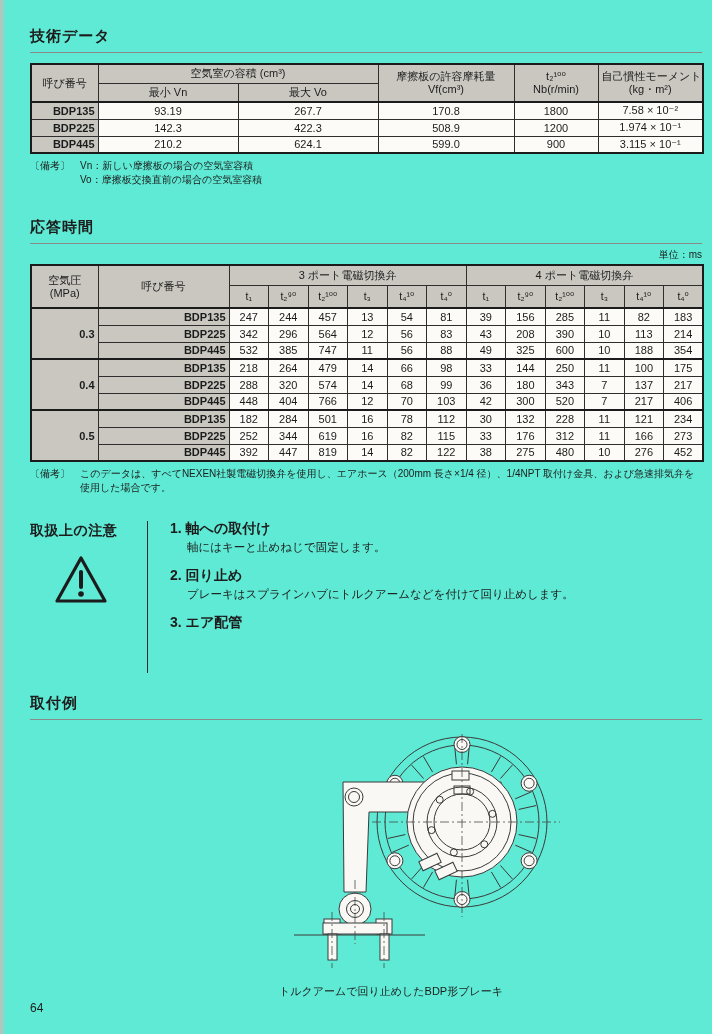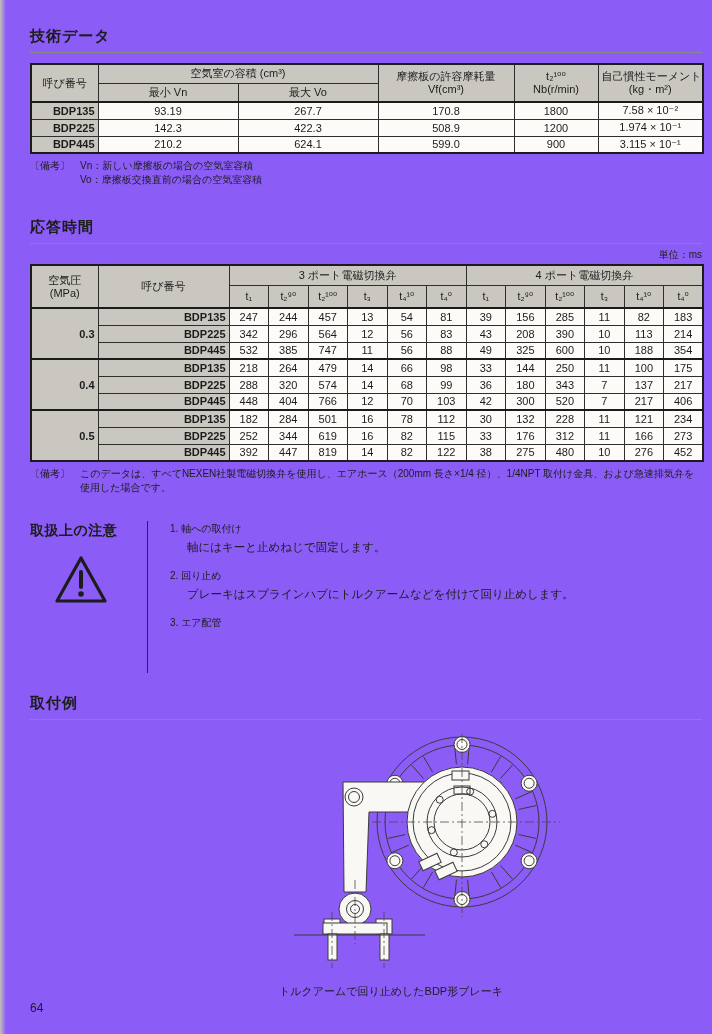--- a/index.html
+++ b/index.html
@@ -4,21 +4,21 @@
 <style>
   html,body{margin:0;padding:0;}
   body{
     font-family:"Liberation Sans","DejaVu Sans",sans-serif;
     color:#1c1c1c;
     background:#f7f6f1;
   }
   .page{
     position:relative;
     width:712px;height:1034px;
-    background:#8b5cf6;
+    background:#5eead4;
     overflow:hidden;
   }
   .page::before{
     content:'';position:absolute;left:0;top:0;bottom:0;width:6px;
     background:linear-gradient(90deg,#c2c0bb,rgba(247,246,241,0));
     pointer-events:none;
   }
   .content{padding:26px 10px 0 30px;}
 
   .sec-title{
@@ -59,21 +59,21 @@
   .note .nbody{flex:1;padding-left:4px;}
 
   
   .precautions{display:flex;margin-top:24px;min-height:156px;}
   .prec-left{flex:0 0 117px;}
   .prec-title{font-size:14px;font-weight:bold;letter-spacing:0.5px;line-height:18px;margin-top:2px;}
   .warn-wrap{margin:14px 0 0 22px;width:58px;}
   .prec-divider{flex:0 0 1px;background:#2a2a2a;margin-top:2px;height:152px;}
   .prec-right{flex:1;padding-left:22px;}
   .prec-item{margin-bottom:9px;}
-  .prec-head{font-size:10px;font-weight:normal;line-height:19px;}
+  .prec-head{font-size:14px;font-weight:bold;line-height:19px;}
   .prec-body{font-size:11.5px;line-height:19px;padding-left:17px;width:505px;white-space:normal;}
 
   
   .mount{margin-top:18px;}
   .drawing-wrap{position:relative;height:252px;margin-top:2px;}
   .drawing-wrap svg{position:absolute;left:250px;top:0;}
   .caption{width:672px;text-align:center;padding-left:50px;box-sizing:border-box;
     font-size:11px;margin-top:10px;}
 
   .page-number{position:absolute;left:30px;top:1001px;font-size:12px;}

